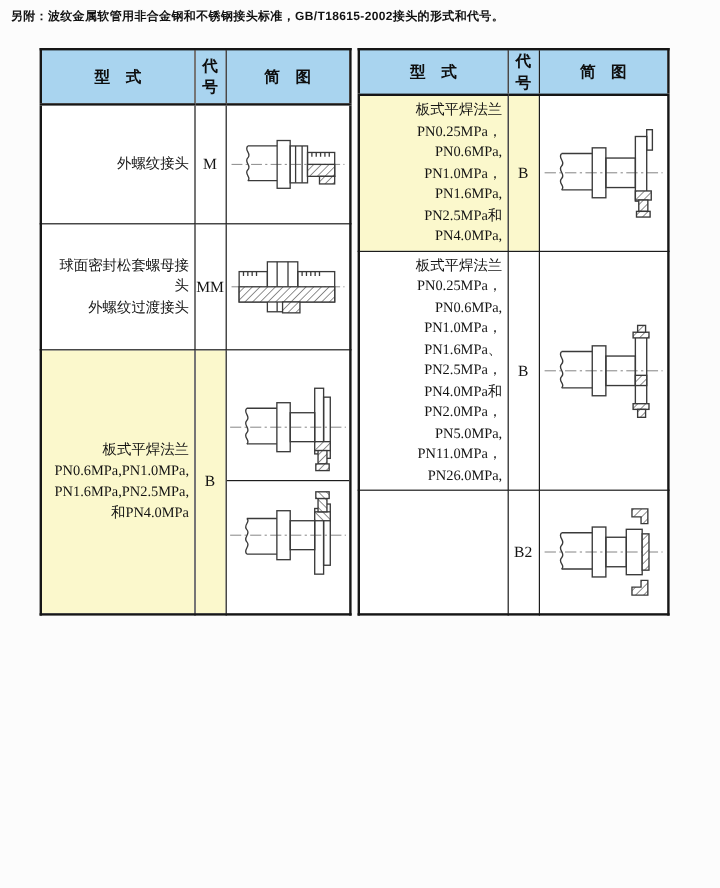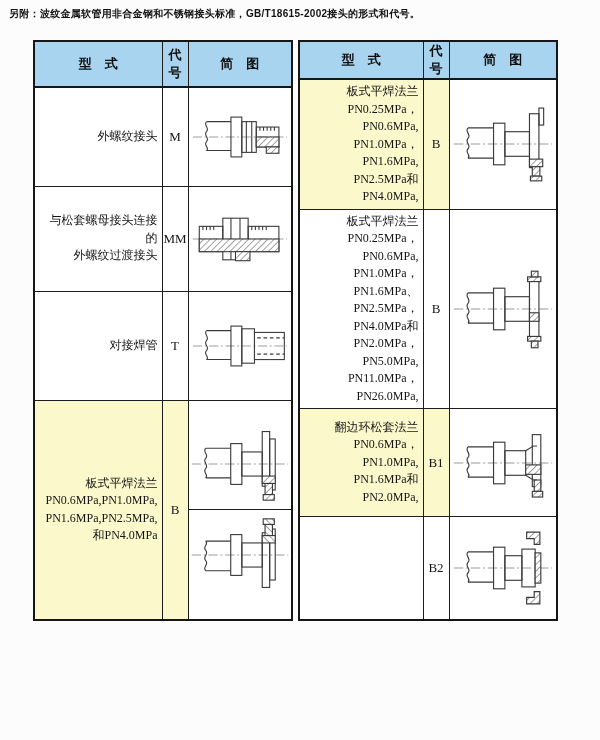--- a/index.html
+++ b/index.html
@@ -112,50 +112,35 @@
                 <path d="M62,25 V59 M68,25 V59"></path>
             <rect x="73" y="31" width="25" height="22"></rect>
             <path d="M77,31 V35 M81,31 V35 M85,31 V35 M89,31 V35 M93,31 V35"></path>
             <rect x="73" y="42" width="25" height="11" fill="url(#hx)"></rect>
             <rect x="84" y="53" width="14" height="7" fill="url(#hx)"></rect>
           </svg>
         </td>
       </tr>
       <tr style="height:87px">
         <td class="type">
-          <div>与松套螺母接头连接的</div>
+          <div>球面密封松套螺母接头</div>
           <div>外螺纹过渡接头</div>
         </td>
         <td class="code">MM</td>
         <td class="diag">
           <svg width="102" height="76" viewBox="0 0 110 84" fill="none" stroke="#3a3a3a" stroke-width="1.2">
             <use href="#g-cl"></use>
             <rect x="10" y="28" width="26" height="28"></rect>
             <path d="M14,28 V32 M18,28 V32 M22,28 V32 M26,28 V32"></path>
             <rect x="36" y="19" width="28" height="46"></rect>
                 <path d="M45,19 V65 M55,19 V65"></path>
             <rect x="64" y="28" width="34" height="28"></rect>
             <path d="M68,28 V32 M72,28 V32 M76,28 V32 M80,28 V32 M84,28 V32"></path>
             <rect x="10" y="42" width="88" height="14" fill="url(#hx)"></rect>
             <rect x="50" y="56" width="16" height="10" fill="url(#hx)"></rect>
-          </svg>
-        </td>
-      </tr>
-      <tr style="height:90px">
-        <td class="type">
-              <div>对接焊管</div>
-            </td>
-        <td class="code">T</td>
-        <td class="diag">
-          <svg width="102" height="76" viewBox="0 0 110 84" fill="none" stroke="#3a3a3a" stroke-width="1.2">
-            <use href="#g-cl"></use>
-                <use href="#g-hose"></use>
-            <rect x="57" y="23" width="14" height="38"></rect>
-            <rect x="71" y="27" width="33" height="30"></rect>
-            <path d="M74,33 H104 M74,51 H104" stroke-dasharray="4 3"></path>
           </svg>
         </td>
       </tr>
       <tr style="height:180px">
         <td class="type hl">
           <div>板式平焊法兰</div>
           <div>PN0.6MPa,PN1.0MPa,</div>
           <div>PN1.6MPa,PN2.5MPa,</div>
           <div>和PN4.0MPa</div>
         </td>
@@ -219,40 +204,20 @@
             <rect x="57" y="29" width="26" height="26"></rect>
             <rect x="83" y="12" width="10" height="60"></rect>
             <rect x="81" y="8" width="14" height="5" fill="url(#hx)"></rect>
             <rect x="85" y="2" width="7" height="6" fill="url(#hx)"></rect>
             <rect x="81" y="71" width="14" height="5" fill="url(#hx)"></rect>
             <rect x="85" y="76" width="7" height="7" fill="url(#hx)"></rect>
             <rect x="83" y="46" width="10" height="9" fill="url(#hx)"></rect>
           </svg>
         </td>
       </tr>
-      <tr style="height:108px">
-        <td class="type hl">
-          <div>翻边环松套法兰</div>
-          <div>PN0.6MPa，PN1.0MPa,</div>
-          <div>PN1.6MPa和PN2.0MPa,</div>
-        </td>
-        <td class="code hl">B1</td>
-        <td class="diag">
-          <svg width="104" height="92" viewBox="0 0 110 84" fill="none" stroke="#3a3a3a" stroke-width="1.2">
-            <use href="#g-cl"></use>
-                <use href="#g-hose"></use>
-            <rect x="57" y="29" width="22" height="26"></rect>
-            <path d="M79,29 l8,-5 h4 M79,55 l8,5 h4"></path>
-            <rect x="86" y="12" width="9" height="55"></rect>
-            <rect x="79" y="44" width="16" height="10" fill="url(#hx)"></rect>
-            <rect x="88" y="60" width="7" height="12" fill="url(#hx)"></rect>
-            <rect x="86" y="72" width="11" height="6" fill="url(#hx)"></rect>
-          </svg>
-        </td>
-      </tr>
       <tr style="height:103px">
         <td class="type">
           
           
         </td>
         <td class="code">B2</td>
         <td class="diag">
           <svg width="104" height="92" viewBox="0 0 110 84" fill="none" stroke="#3a3a3a" stroke-width="1.2">
             <use href="#g-cl"></use>
                 <use href="#g-hose"></use>

